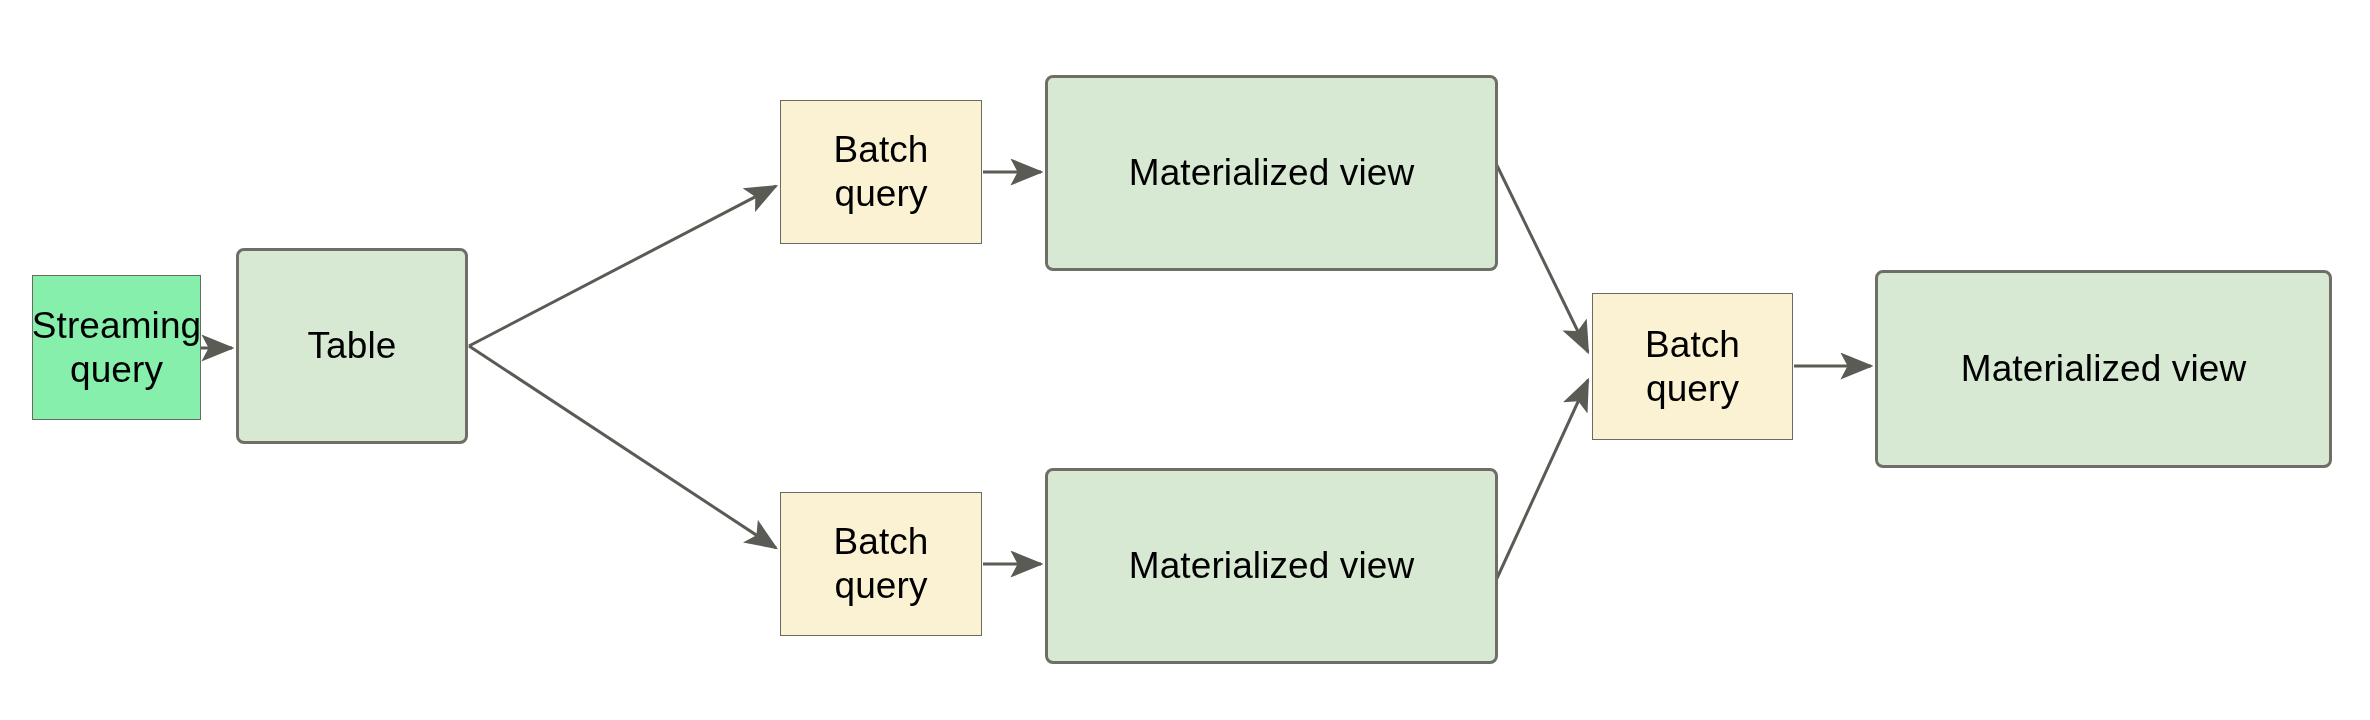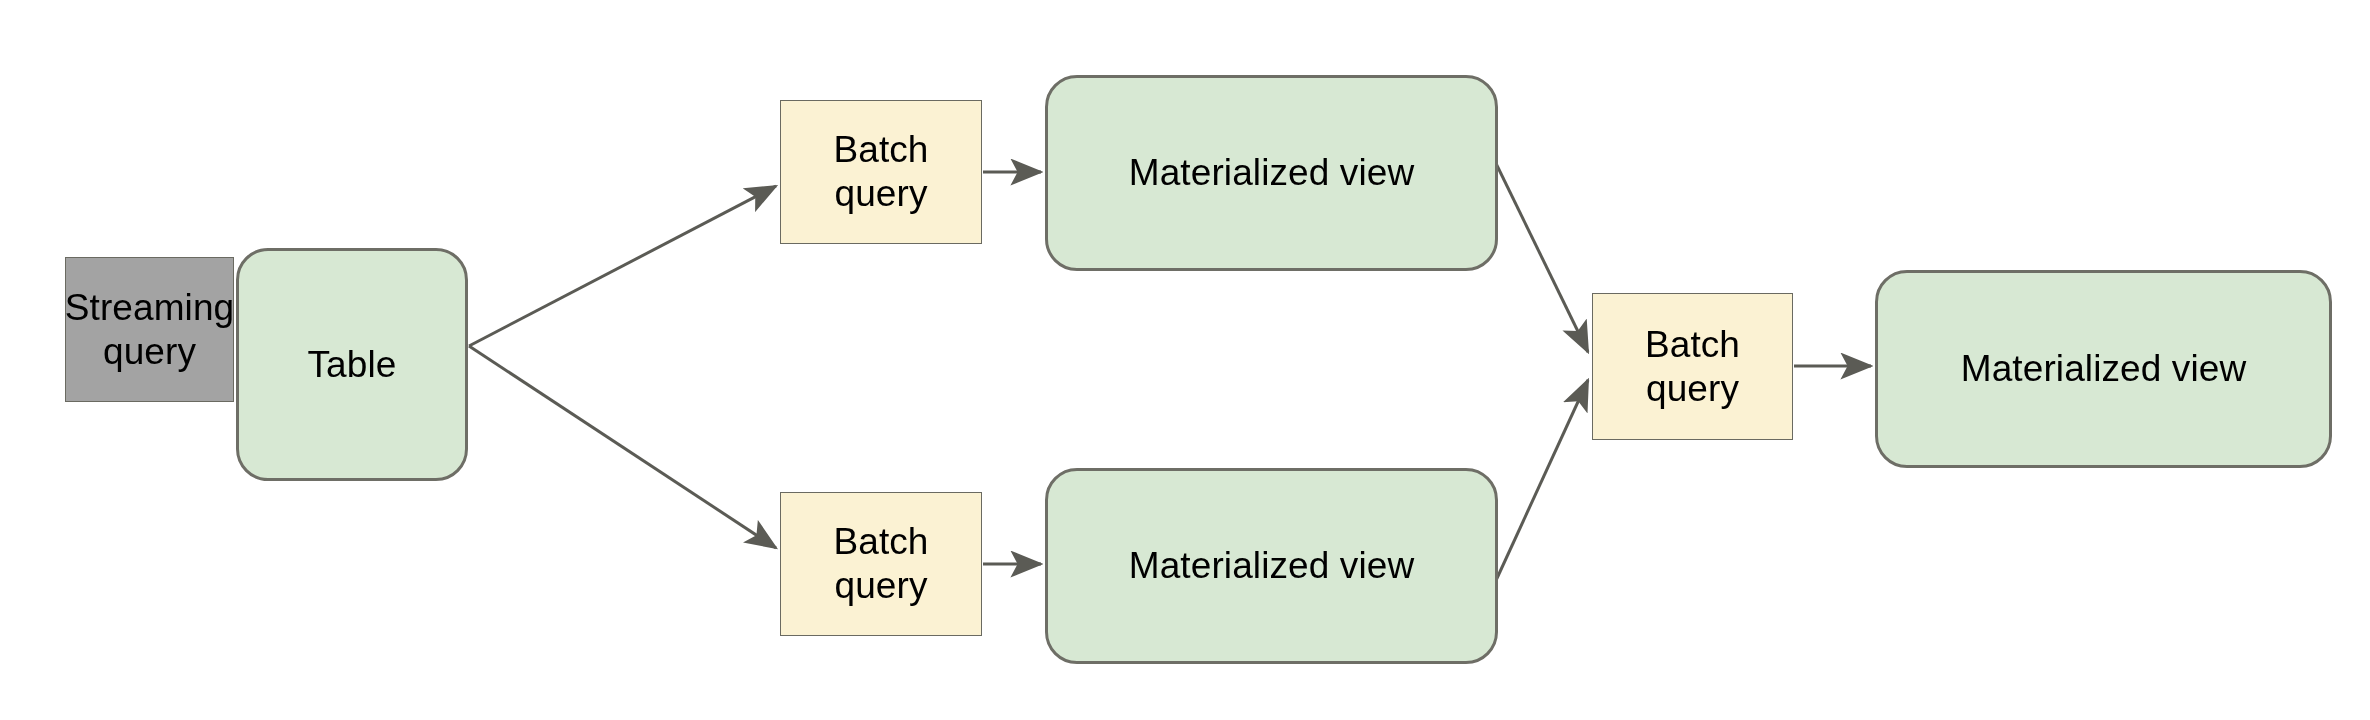--- a/index.html
+++ b/index.html
@@ -41,21 +41,21 @@
     z-index: 2;
   }
   .node.query {
     background: #fbf2d3;
     border: 1px solid #000000;
     border-radius: 0;
   }
   .node.store {
     background: #d7e8d3;
     border: 3px solid #404040;
-    border-radius: 32px;
+    border-radius: 8px;
   }
 </style>
 </head>
 <body>
 
 <div id="canvas" style="background: rgb(255, 255, 255);">
 
   <svg id="edges" viewBox="0 0 2370 720" width="2370" height="720" xmlns="http://www.w3.org/2000/svg">
     <defs>
       <marker id="arrowhead" markerWidth="11" markerHeight="9" refX="10.2" refY="4.5" orient="auto" markerUnits="strokeWidth">
@@ -68,23 +68,23 @@
         <line x1="469" y1="346" x2="776" y2="548" stroke="#5b5b55" stroke-width="3" marker-end="url(#arrowhead)"></line>
         <line x1="983" y1="172" x2="1041" y2="172" stroke="#5b5b55" stroke-width="3" marker-end="url(#arrowhead)"></line>
         <line x1="983" y1="564" x2="1041" y2="564" stroke="#5b5b55" stroke-width="3" marker-end="url(#arrowhead)"></line>
         <line x1="1487" y1="145" x2="1588" y2="352" stroke="#5b5b55" stroke-width="3" marker-end="url(#arrowhead)"></line>
         <line x1="1487" y1="600" x2="1588" y2="380" stroke="#5b5b55" stroke-width="3" marker-end="url(#arrowhead)"></line>
         <line x1="1794" y1="366" x2="1871" y2="366" stroke="#5b5b55" stroke-width="3" marker-end="url(#arrowhead)"></line>
       </g>
   </svg>
 
   <div id="node-layer">
-      <div class="node query" style="left: 32px; top: 257px; width: 169px; height: 145px; background: #a3a3a3; border-color: rgb(106, 106, 97); border-radius: 0px; margin-left: 33px;"><span style="color: rgb(0, 0, 0);">Streaming
+      <div class="node query" style="left: 32px; top: 275px; width: 169px; height: 145px; background: #86efac; border-color: rgb(106, 106, 97); border-radius: 0px;"><span style="color: rgb(0, 0, 0);">Streaming
 query</span></div>
-      <div class="node store" style="left: 236px; top: 248px; width: 232px; height: 233px; background: rgb(215, 232, 211); border-color: rgb(110, 110, 102);"><span style="color: rgb(0, 0, 0);">Table</span></div>
+      <div class="node store" style="left: 236px; top: 248px; width: 232px; height: 196px; background: rgb(215, 232, 211); border-color: rgb(110, 110, 102);"><span style="color: rgb(0, 0, 0);">Table</span></div>
       <div class="node query" style="left: 780px; top: 100px; width: 202px; height: 144px; background: rgb(251, 242, 211); border-color: rgb(106, 106, 97); border-radius: 0px;"><span style="color: rgb(0, 0, 0);">Batch
 query</span></div>
       <div class="node store" style="left: 1045px; top: 75px; width: 453px; height: 196px; background: rgb(215, 232, 211); border-color: rgb(110, 110, 102);"><span style="color: rgb(0, 0, 0);">Materialized view</span></div>
       <div class="node query" style="left: 780px; top: 492px; width: 202px; height: 144px; background: rgb(251, 242, 211); border-color: rgb(106, 106, 97); border-radius: 0px;"><span style="color: rgb(0, 0, 0);">Batch
 query</span></div>
       <div class="node store" style="left: 1045px; top: 468px; width: 453px; height: 196px; background: rgb(215, 232, 211); border-color: rgb(110, 110, 102);"><span style="color: rgb(0, 0, 0);">Materialized view</span></div>
       <div class="node query" style="left: 1592px; top: 293px; width: 201px; height: 147px; background: rgb(251, 242, 211); border-color: rgb(106, 106, 97); border-radius: 0px;"><span style="color: rgb(0, 0, 0);">Batch
 query</span></div>
       <div class="node store" style="left: 1875px; top: 270px; width: 457px; height: 198px; background: rgb(215, 232, 211); border-color: rgb(110, 110, 102);"><span style="color: rgb(0, 0, 0);">Materialized view</span></div>
     </div>

